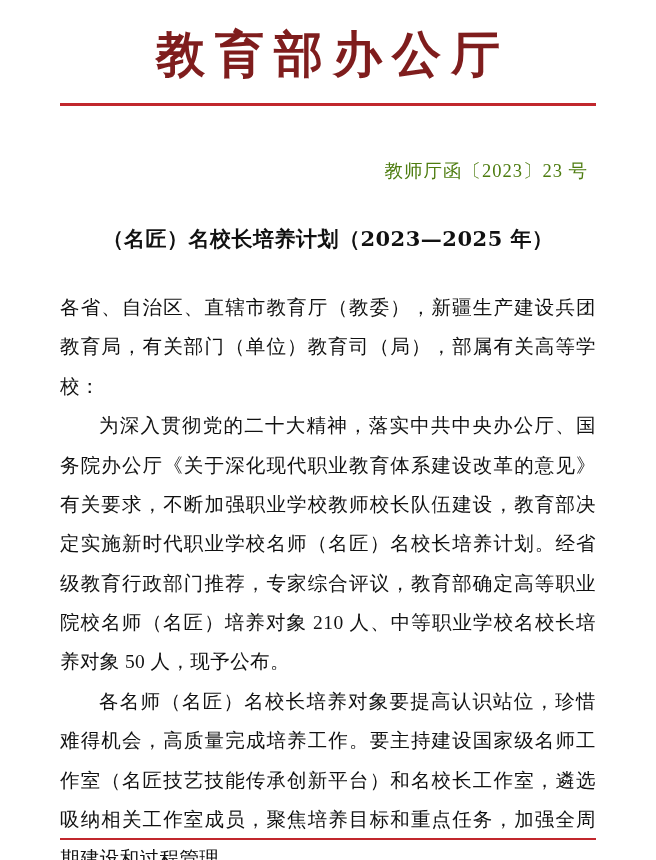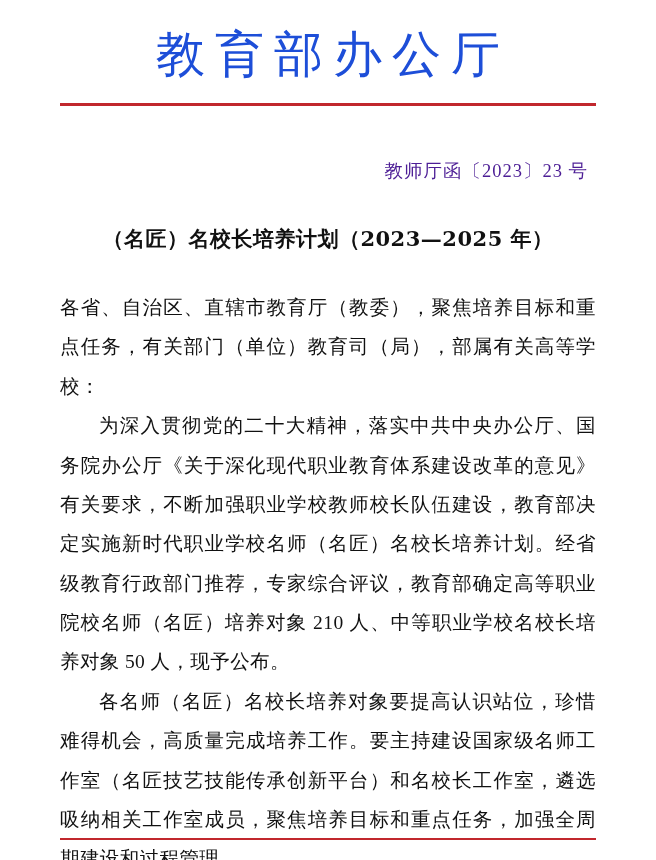--- a/index.html
+++ b/index.html
@@ -20,44 +20,44 @@
     height: 860px;
     box-sizing: border-box;
     padding: 0 60px;
   }
   
   .masthead {
     text-align: center;
     padding-top: 24px;
   }
   .masthead-title {
-    color: #1d4ed8;
+    color: #7f1d1d;
     font-family: "DejaVu Serif", "Liberation Serif", serif;
-    font-weight: normal;
+    font-weight: bold;
     font-size: 49px;
     letter-spacing: 10px;
     line-height: 1.25;
     text-indent: 10px;
     white-space: nowrap;
   }
   .rule-top {
     margin-top: 18px;
     height: 3px;
     background: #c1272d;
   }
   
   .docnum-row {
     margin-top: 52px;
     text-align: right;
     padding-right: 8px;
   }
   .docnum {
     font-size: 18.5px;
     letter-spacing: 1px;
-    color: #4c1d95;
+    color: #4d7c0f;
     font-family: "Liberation Serif", "DejaVu Serif", serif;
   }
   
   .doc-title {
     margin-top: 38px;
     text-align: center;
     font-weight: bold;
     font-size: 21px;
     line-height: 1.75;
     letter-spacing: 0.5px;
@@ -104,19 +104,19 @@
 
   <div class="docnum-row">
     <span class="docnum">教师厅函〔2023〕23 号</span>
   </div>
 
   <div class="doc-title">
     <span class="tline">（名匠）名校长培养计划（2023—2025 年）</span>
   </div>
 
   <div class="body-text">
-    <p>各省、自治区、直辖市教育厅（教委），聚焦培养目标和重点任务，有关部门（单位）教育司（局），部属有关高等学校：</p>
+    <p>各省、自治区、直辖市教育厅（教委），新疆生产建设兵团教育局，有关部门（单位）教育司（局），部属有关高等学校：</p>
     <p class="indent">为深入贯彻党的二十大精神，落实中共中央办公厅、国务院办公厅《关于深化现代职业教育体系建设改革的意见》有关要求，不断加强职业学校教师校长队伍建设，教育部决定实施新时代职业学校名师（名匠）名校长培养计划。经省级教育行政部门推荐，专家综合评议，教育部确定高等职业院校名师（名匠）培养对象 210 人、中等职业学校名校长培养对象 50 人，现予公布。</p>
     <p class="indent">各名师（名匠）名校长培养对象要提高认识站位，珍惜难得机会，高质量完成培养工作。要主持建设国家级名师工作室（名匠技艺技能传承创新平台）和名校长工作室，遴选吸纳相关工作室成员，聚焦培养目标和重点任务，加强全周期建设和过程管理，</p>
   </div>
 
   <div class="rule-bottom"></div>
 </div>
 
 </body></html>

